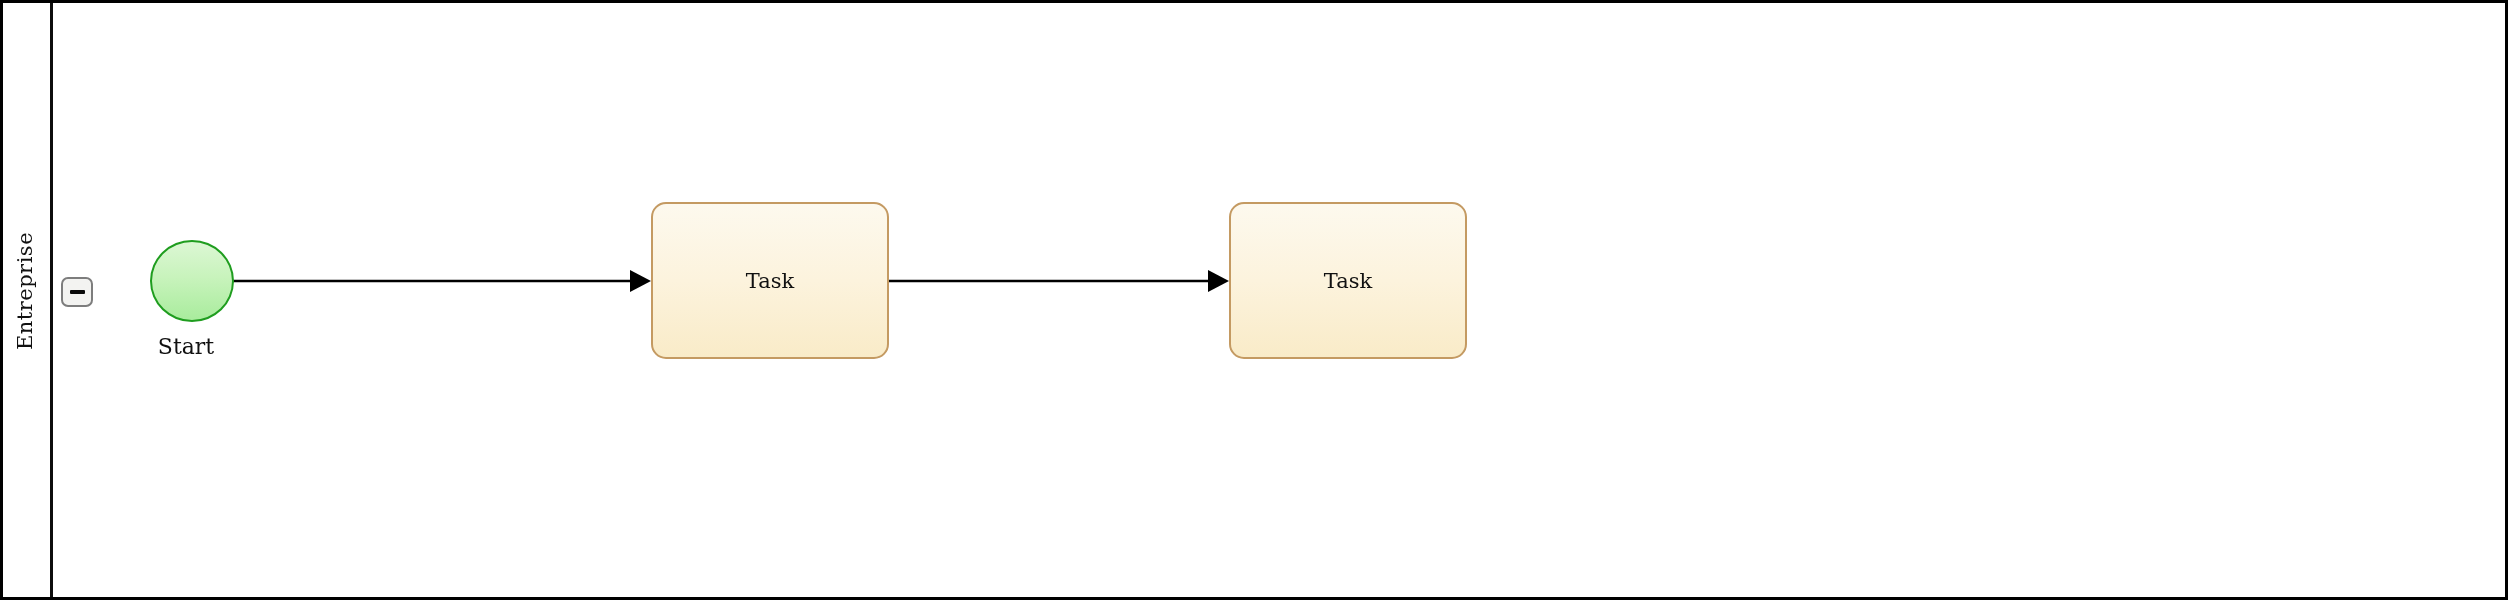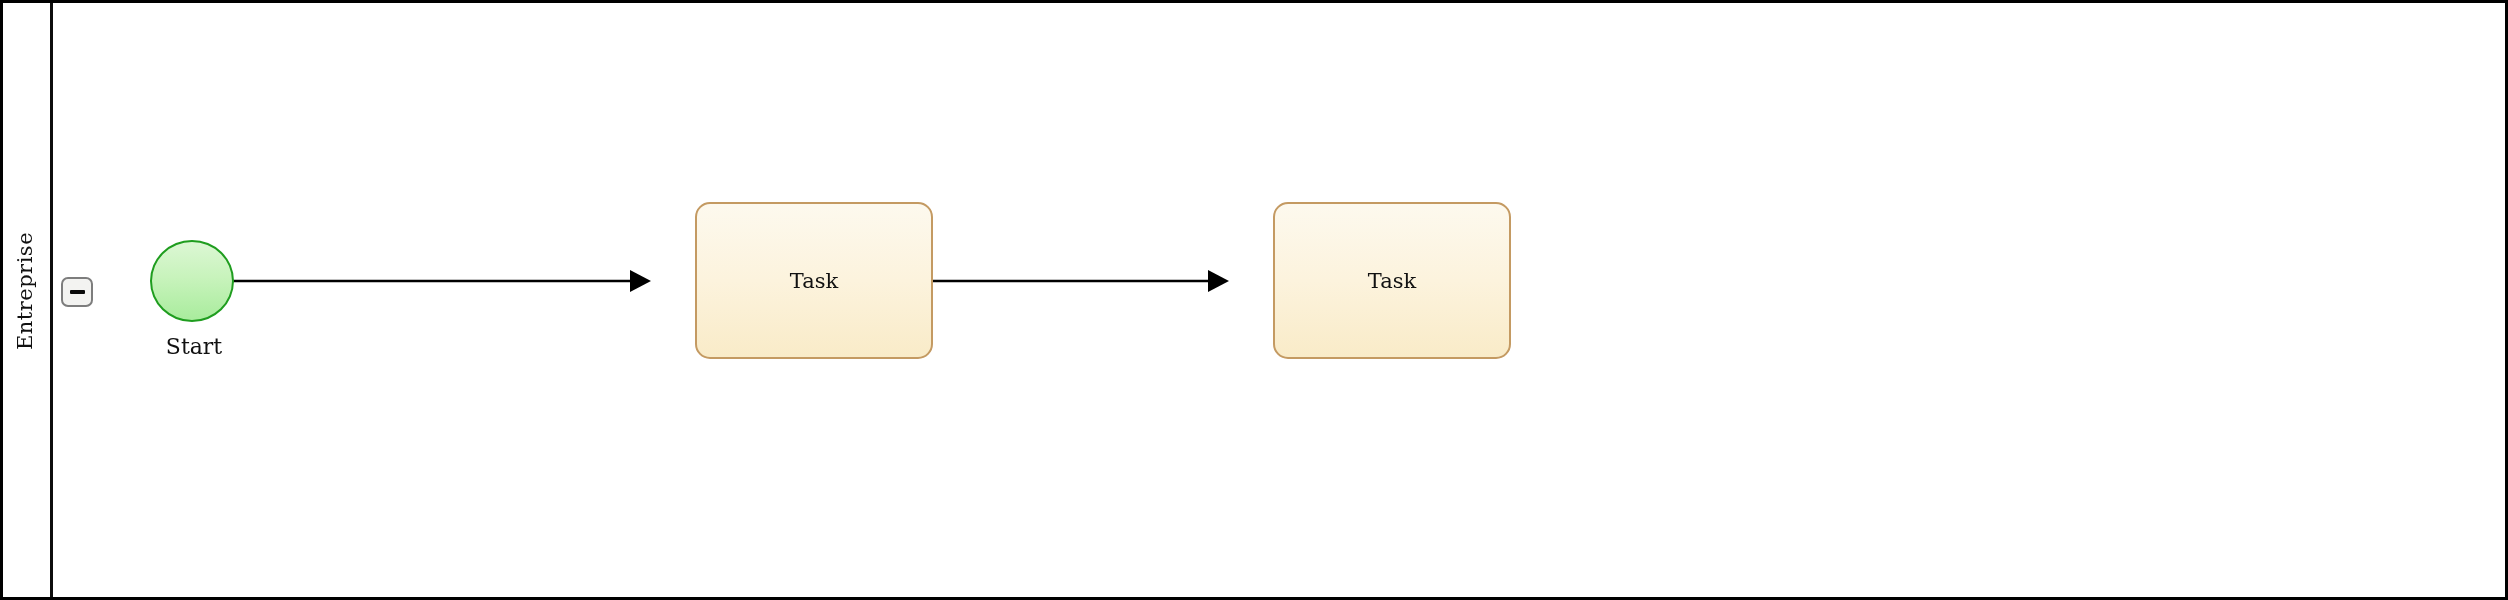--- a/index.html
+++ b/index.html
@@ -70,38 +70,37 @@
     position: absolute;
     left: 150px; top: 240px;
     width: 84px; height: 82px;
     box-sizing: border-box;
     border: 2.5px solid #1f9d1f;
     border-radius: 50%;
     background: linear-gradient(180deg, #dcf7d4 0%, #c8f3bc 45%, #a9ec9d 100%);
   }
   .start-label {
     position: absolute;
-    left: 194px; top: 334px;
+    left: 186px; top: 334px;
     transform: translateX(-50%);
     font-size: 22px;
     color: #111111;
     white-space: nowrap;
   }
   .task {
     position: absolute;
     top: 202px;
     width: 238px; height: 157px;
     box-sizing: border-box;
     border: 2px solid #c49a62;
     border-radius: 15px;
     background: linear-gradient(180deg, #fdf9ee 0%, #fcf3dd 50%, #f9ebc8 100%);
     display: flex;
     align-items: center;
     justify-content: center;
-    margin-left: 44px;
   }
   .task-1 { left: 651px; }
   .task-2 { left: 1229px; }
   .task-label {
     font-size: 21px;
     color: #111111;
     white-space: nowrap;
   }
 </style>
 </head>

